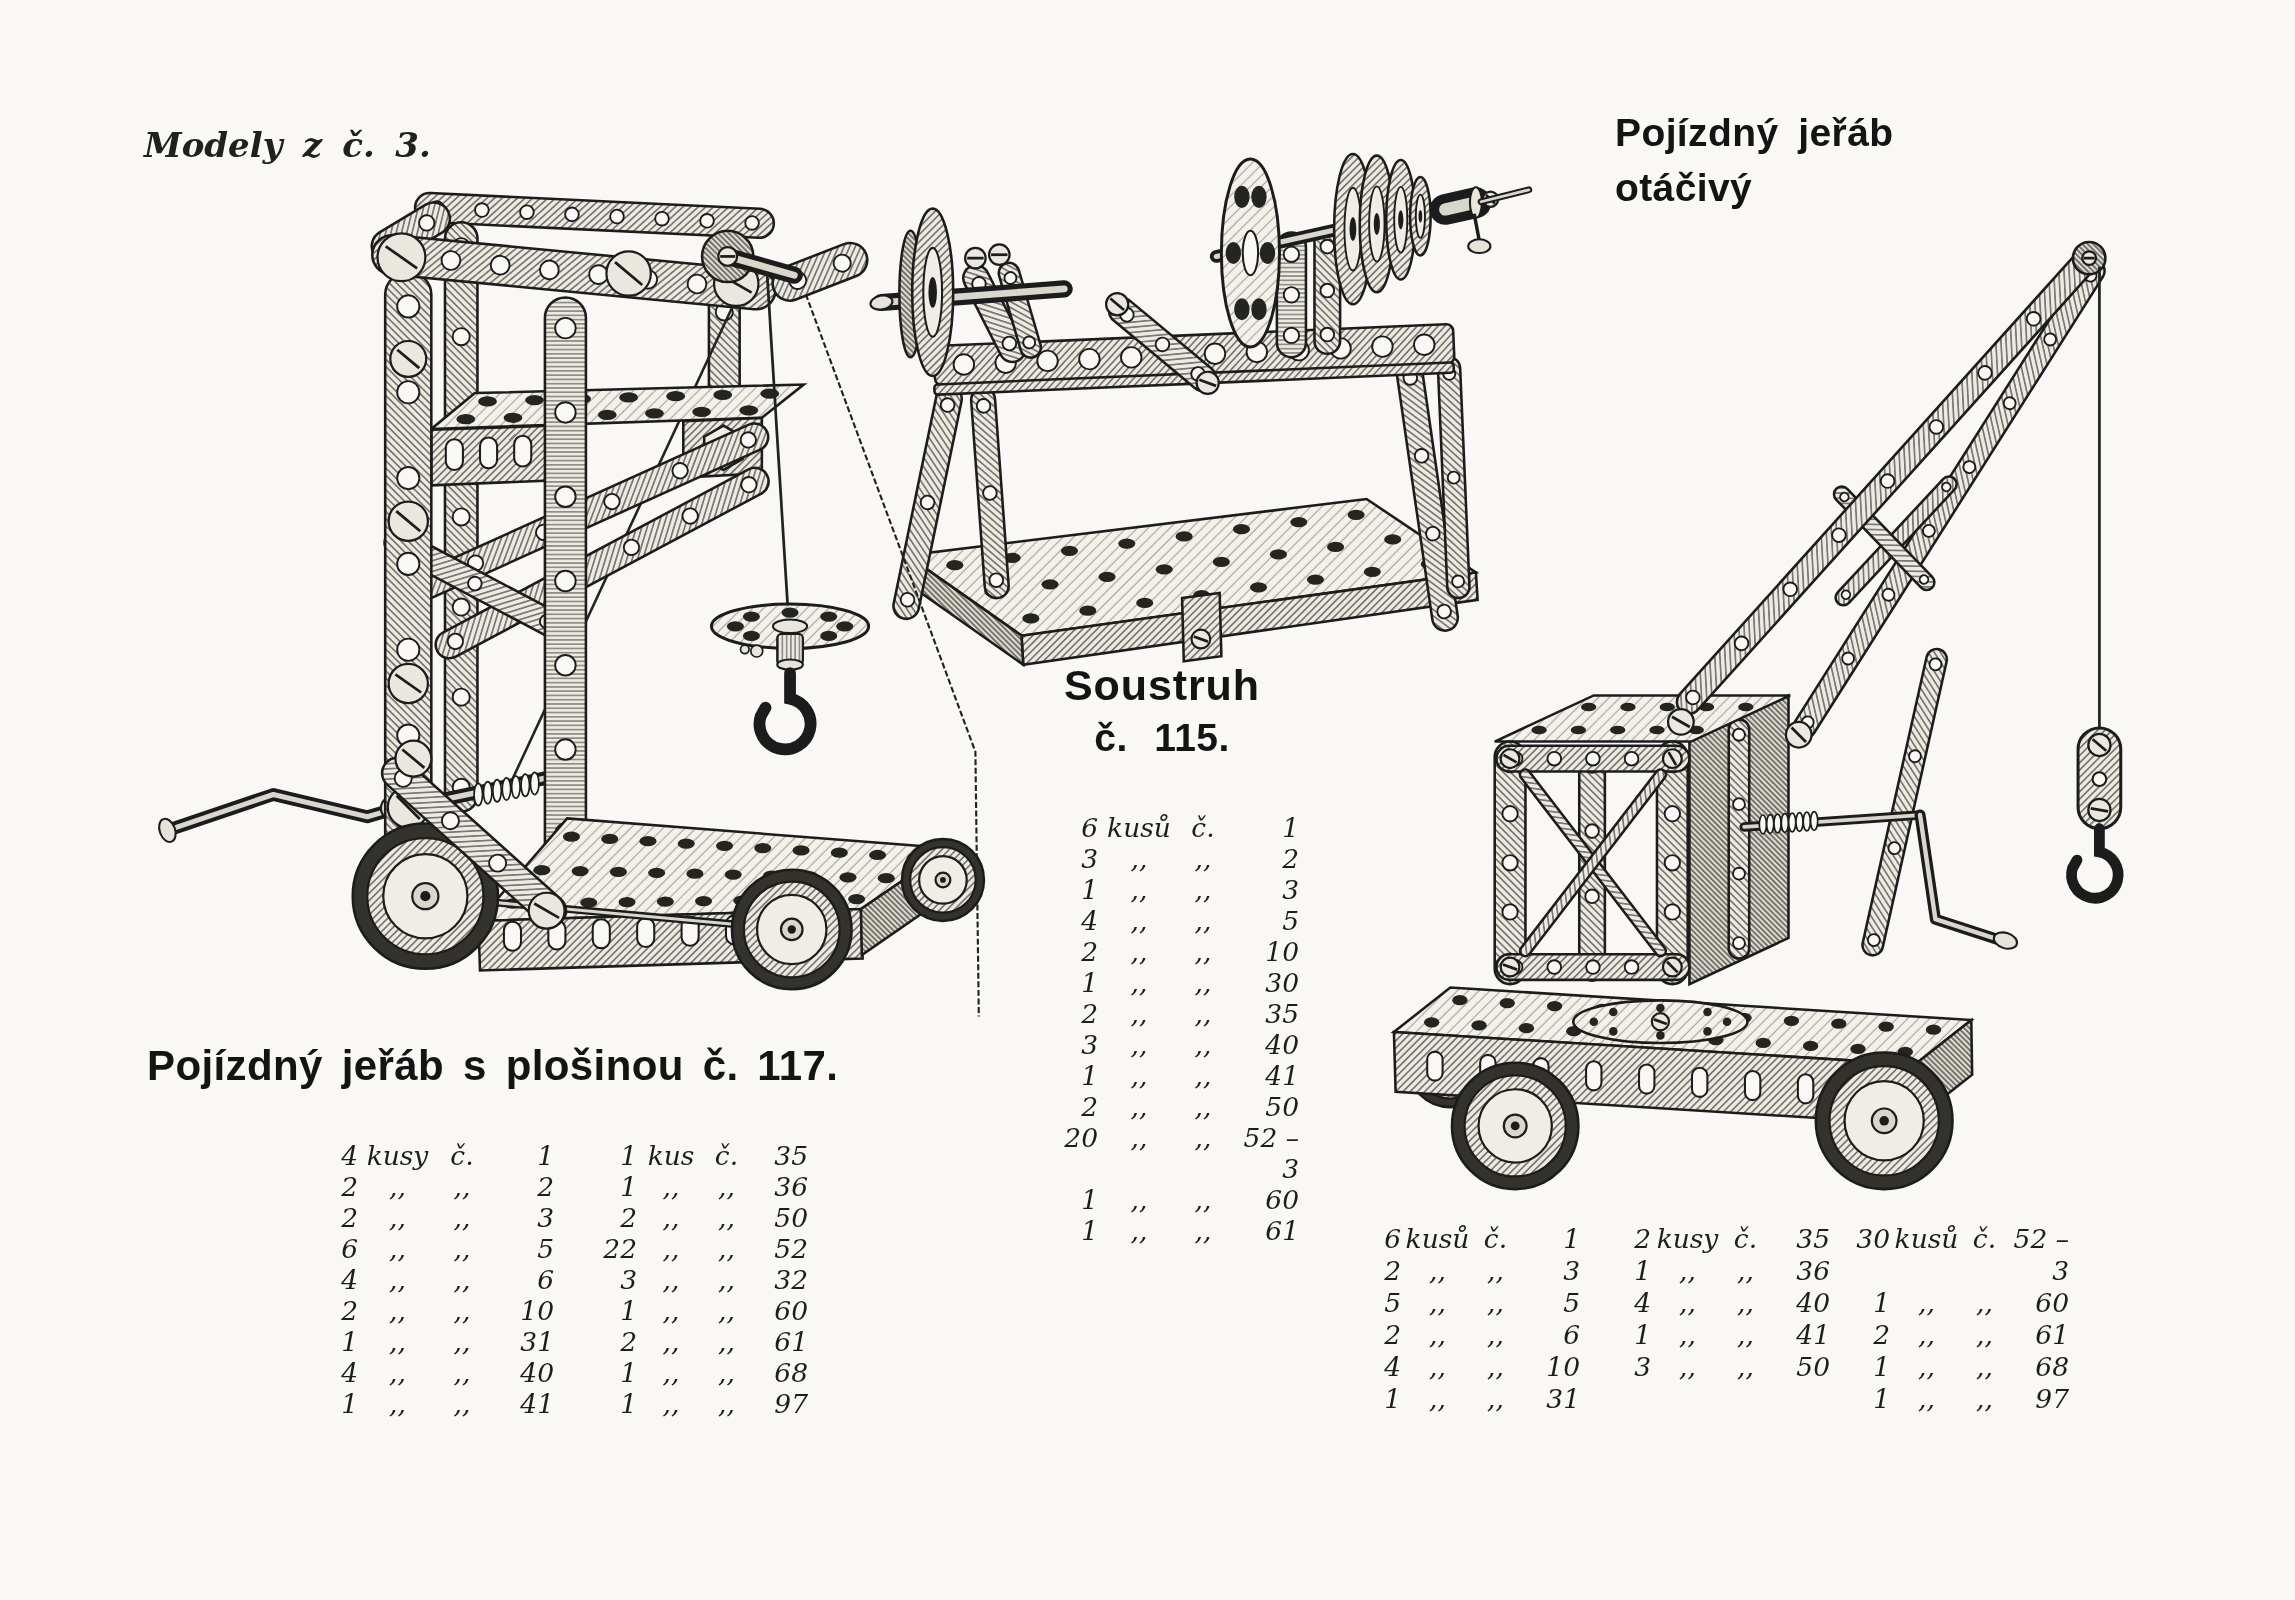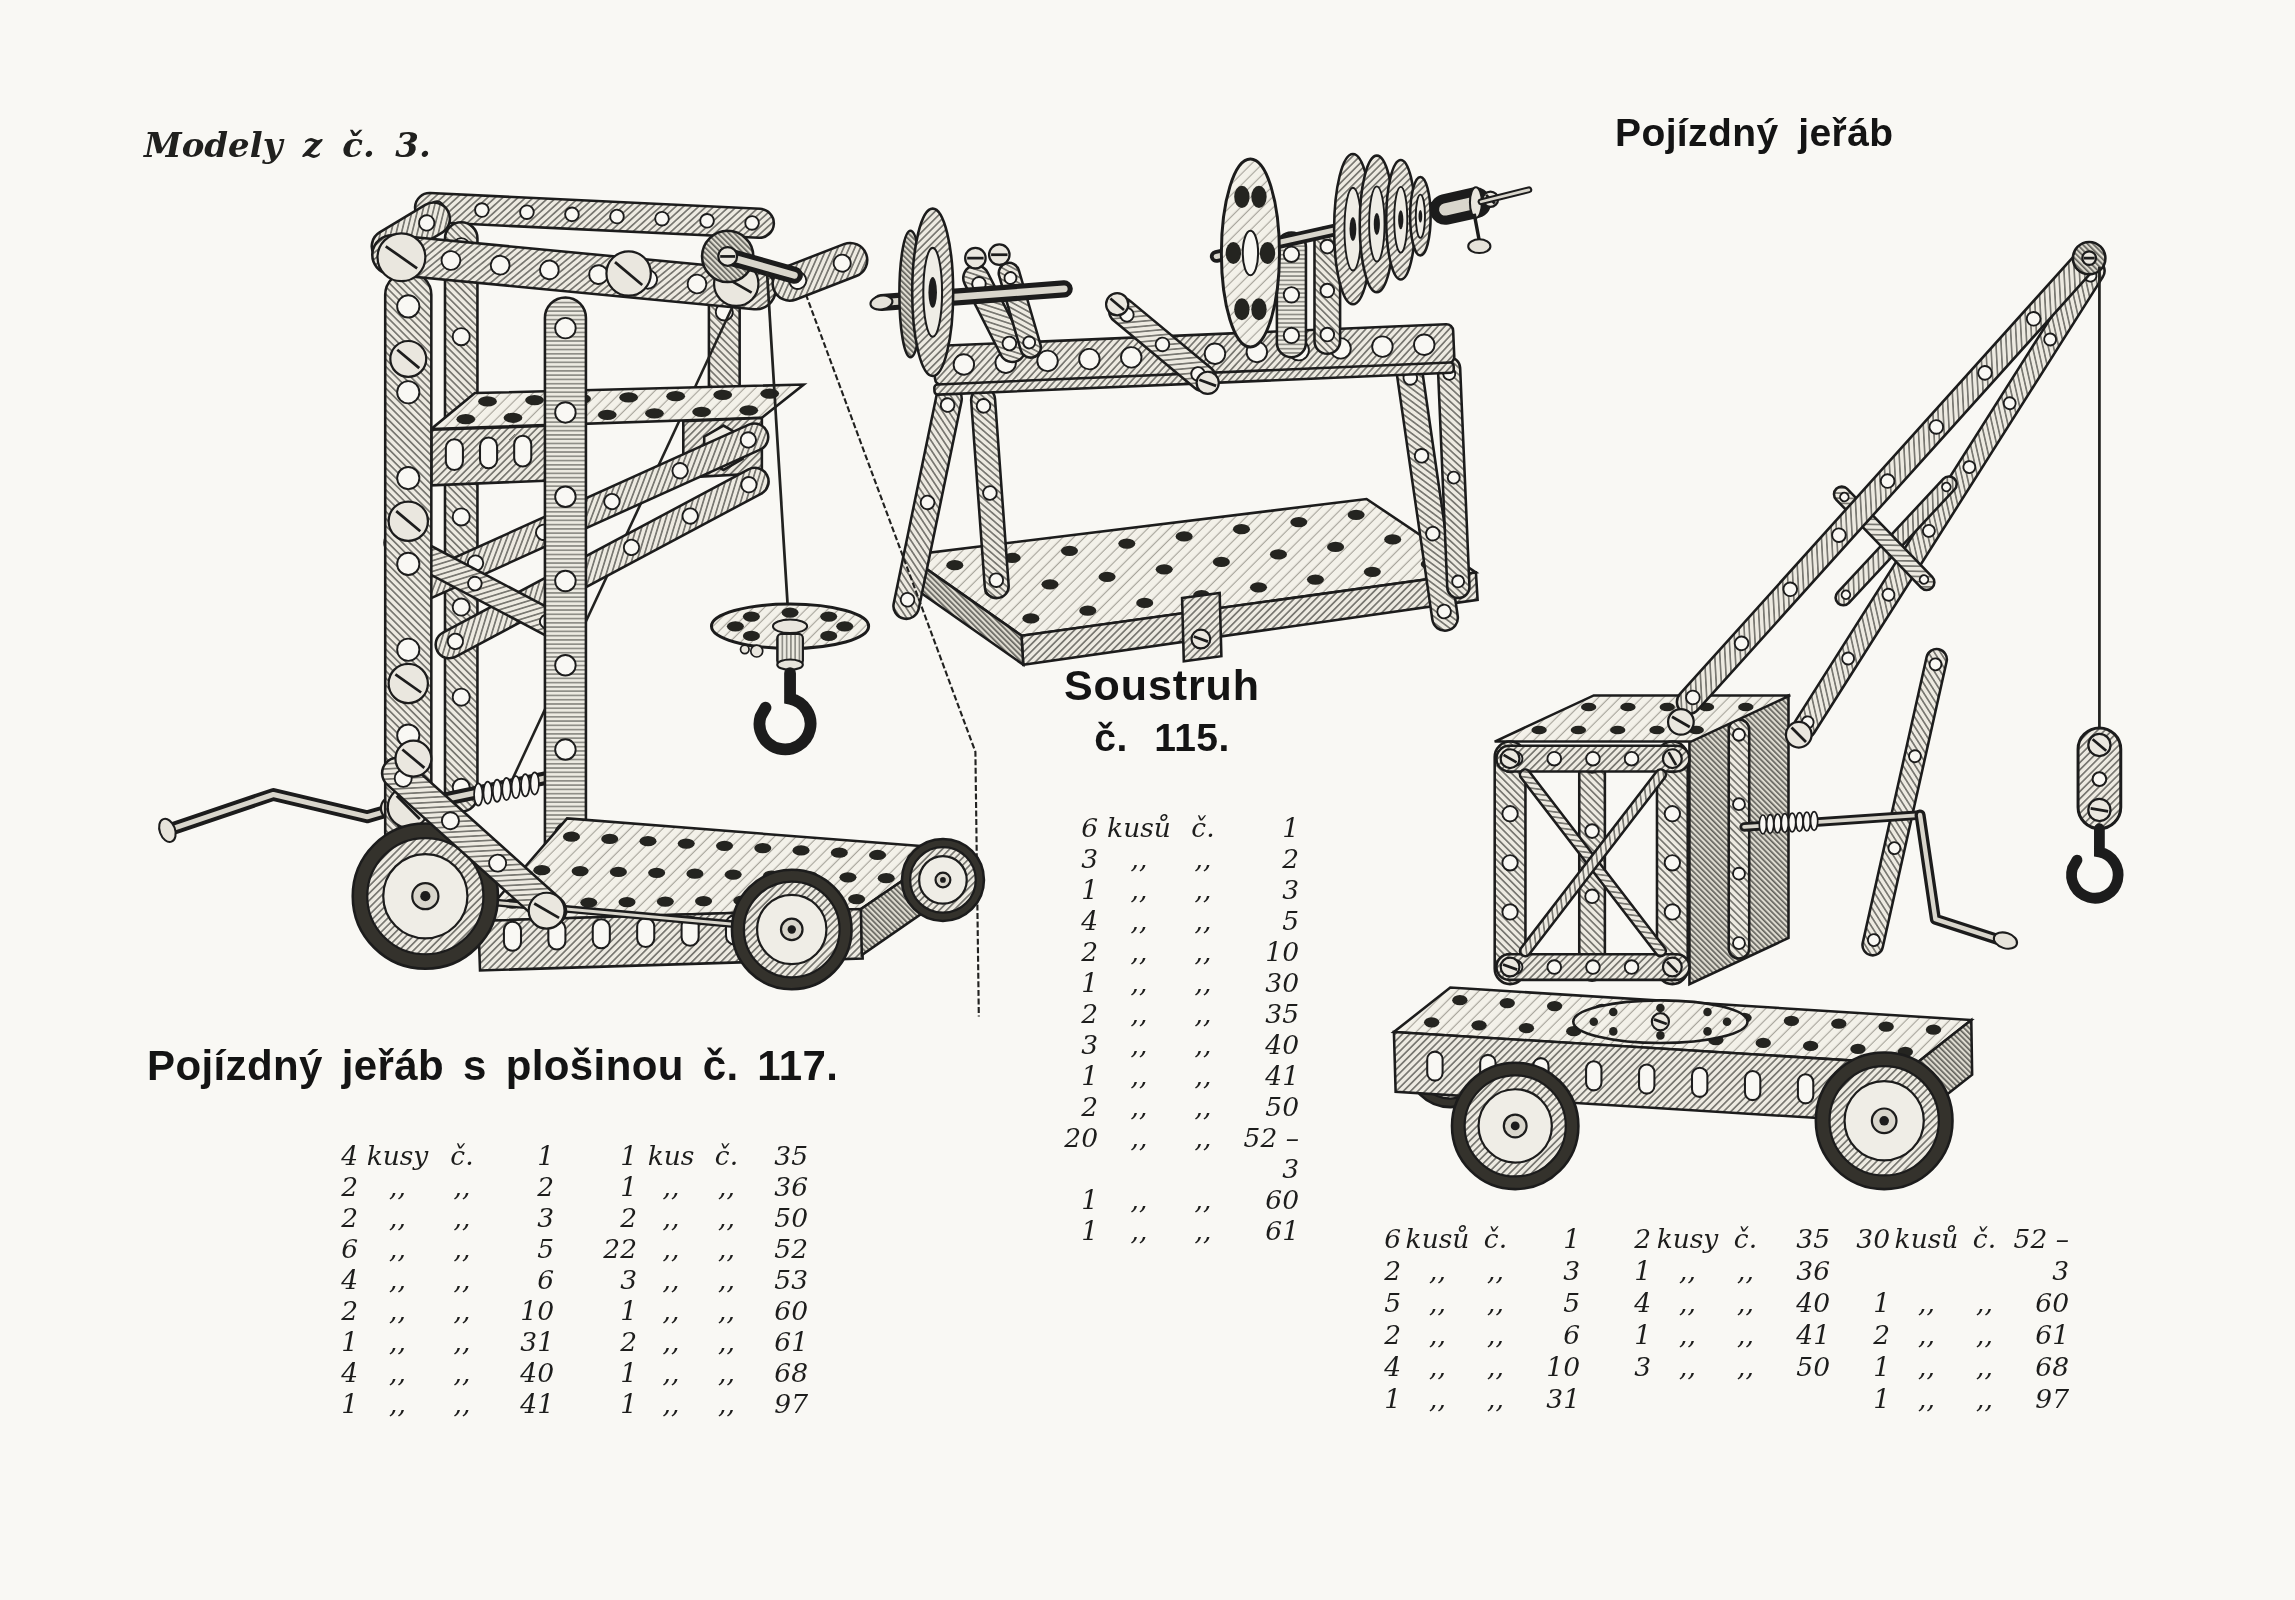--- a/index.html
+++ b/index.html
@@ -655,20 +655,21 @@
 
 <div class="txt cap" id="cap117">Pojízdný jeřáb s plošinou č. 117.</div>
 
 <div class="txt cap" id="t115">
   <div class="l1">Soustruh</div>
   <div class="l2">č. 115.</div>
 </div>
 
 <div class="txt cap" id="t116">
   <div>Pojízdný jeřáb</div>
+  <div>otáčivý</div>
 </div>
 
 <div class="plist" id="l117a">
     <div class="prow">
       <span class="pc pc-count">4</span>
       <span class="pc pc-unit">kusy</span>
       <span class="pc pc-c">č.</span>
       <span class="pc pc-num">1</span>
     </div>
     <div class="prow">
@@ -742,21 +743,21 @@
     <div class="prow">
       <span class="pc pc-count">22</span>
       <span class="pc pc-unit">,,</span>
       <span class="pc pc-c">,,</span>
       <span class="pc pc-num">52</span>
     </div>
     <div class="prow">
       <span class="pc pc-count">3</span>
       <span class="pc pc-unit">,,</span>
       <span class="pc pc-c">,,</span>
-      <span class="pc pc-num">53</span>
+      <span class="pc pc-num">32</span>
     </div>
     <div class="prow">
       <span class="pc pc-count">1</span>
       <span class="pc pc-unit">,,</span>
       <span class="pc pc-c">,,</span>
       <span class="pc pc-num">60</span>
     </div>
     <div class="prow">
       <span class="pc pc-count">2</span>
       <span class="pc pc-unit">,,</span>

